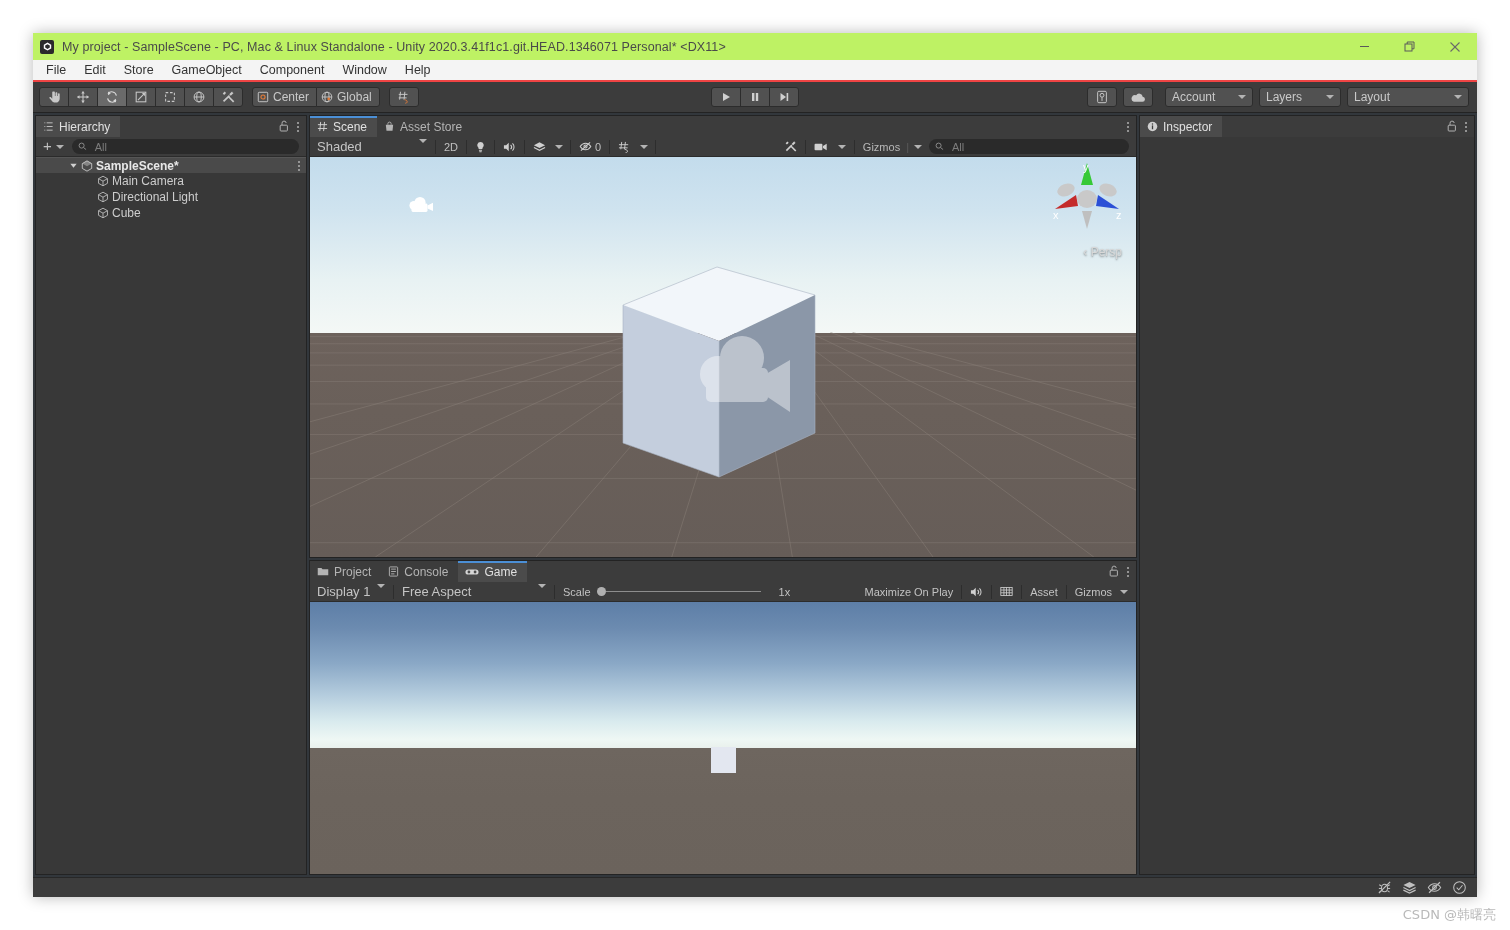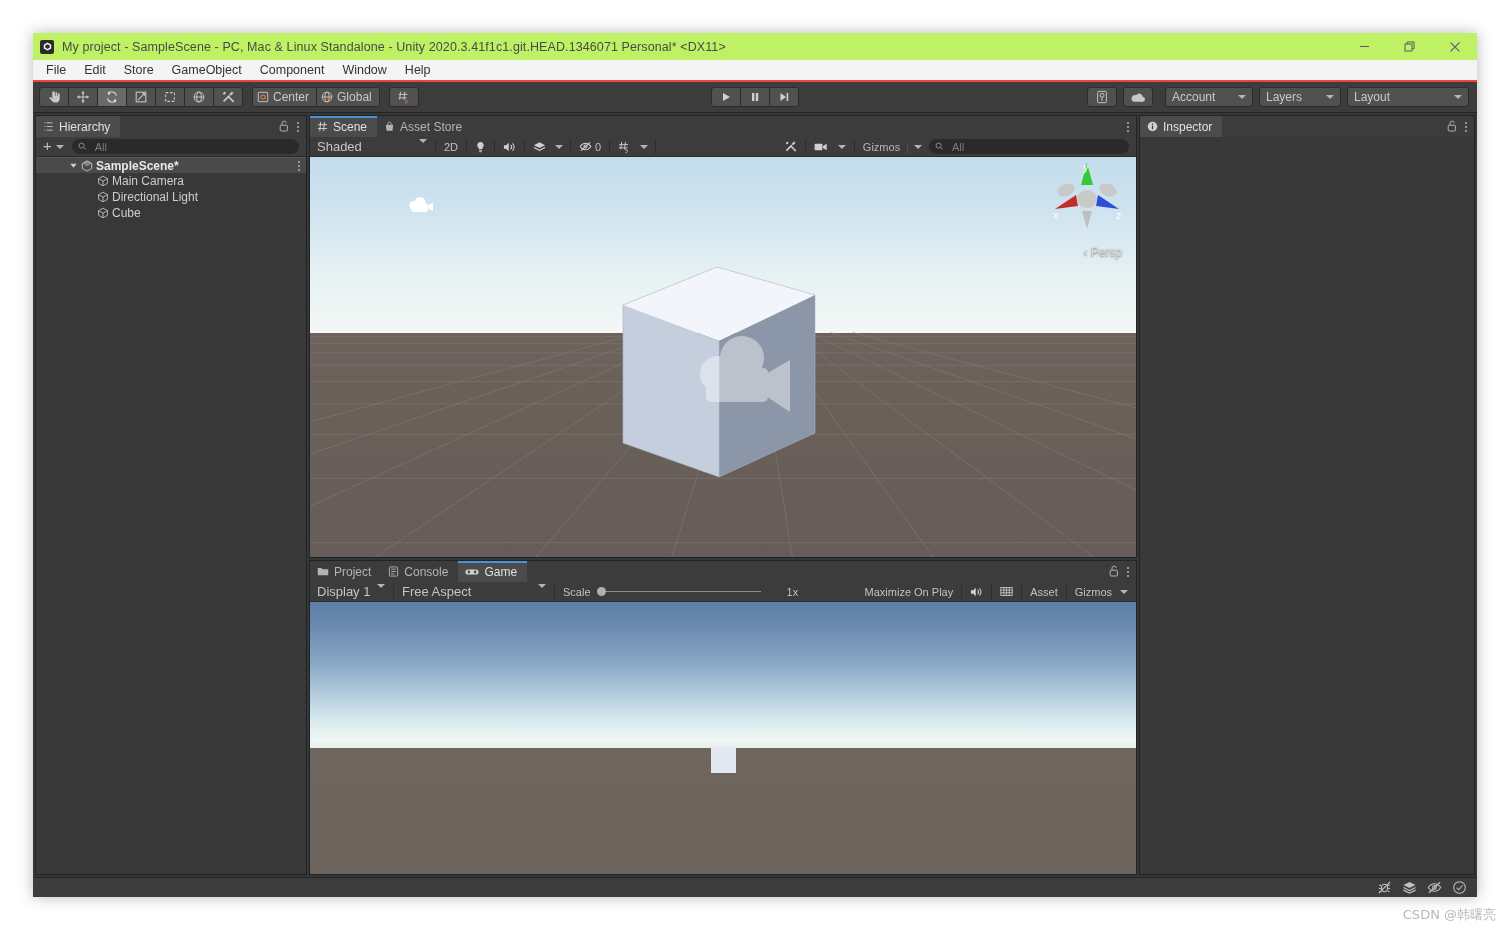--- a/index.html
+++ b/index.html
@@ -722,21 +722,21 @@
           <div class="sb-dd" style="width:152px">
             <span>Free Aspect</span>
             <span class="caret"></span>
           </div>
           <div class="sb-sep"></div>
           <div class="sb-btn" style="color:#c2c2c2">Scale</div>
           <div style="display:flex;align-items:center;width:164px">
             <span style="width:9px;height:9px;border-radius:50%;background:#b0b0b0;flex:0 0 auto"></span>
             <span style="flex:1 1 auto;height:1px;background:#8d8d8d"></span>
           </div>
-          <div class="sb-btn" style="color:#c2c2c2;margin-left:20px">1x</div>
+          <div class="sb-btn" style="color:#c2c2c2;margin-left:12px">1x</div>
           <div style="flex:1 1 auto"></div>
           <div class="sb-btn" style="color:#c2c2c2">Maximize On Play</div>
           <div class="sb-sep"></div>
           <div class="sb-btn">
             <svg width="13" height="12" viewBox="0 0 14 12" fill="#d0d0d0">
               <polygon points="1,4.2 3.4,4.2 6.2,1.5 6.2,10.5 3.4,7.8 1,7.8"></polygon>
               <path d="M8.2 3.6a3.4 3.4 0 0 1 0 4.8" fill="none" stroke="#d0d0d0" stroke-width="1.1"></path>
               <path d="M10.2 2a5.6 5.6 0 0 1 0 8" fill="none" stroke="#d0d0d0" stroke-width="1.1"></path>
             </svg>
           </div>

